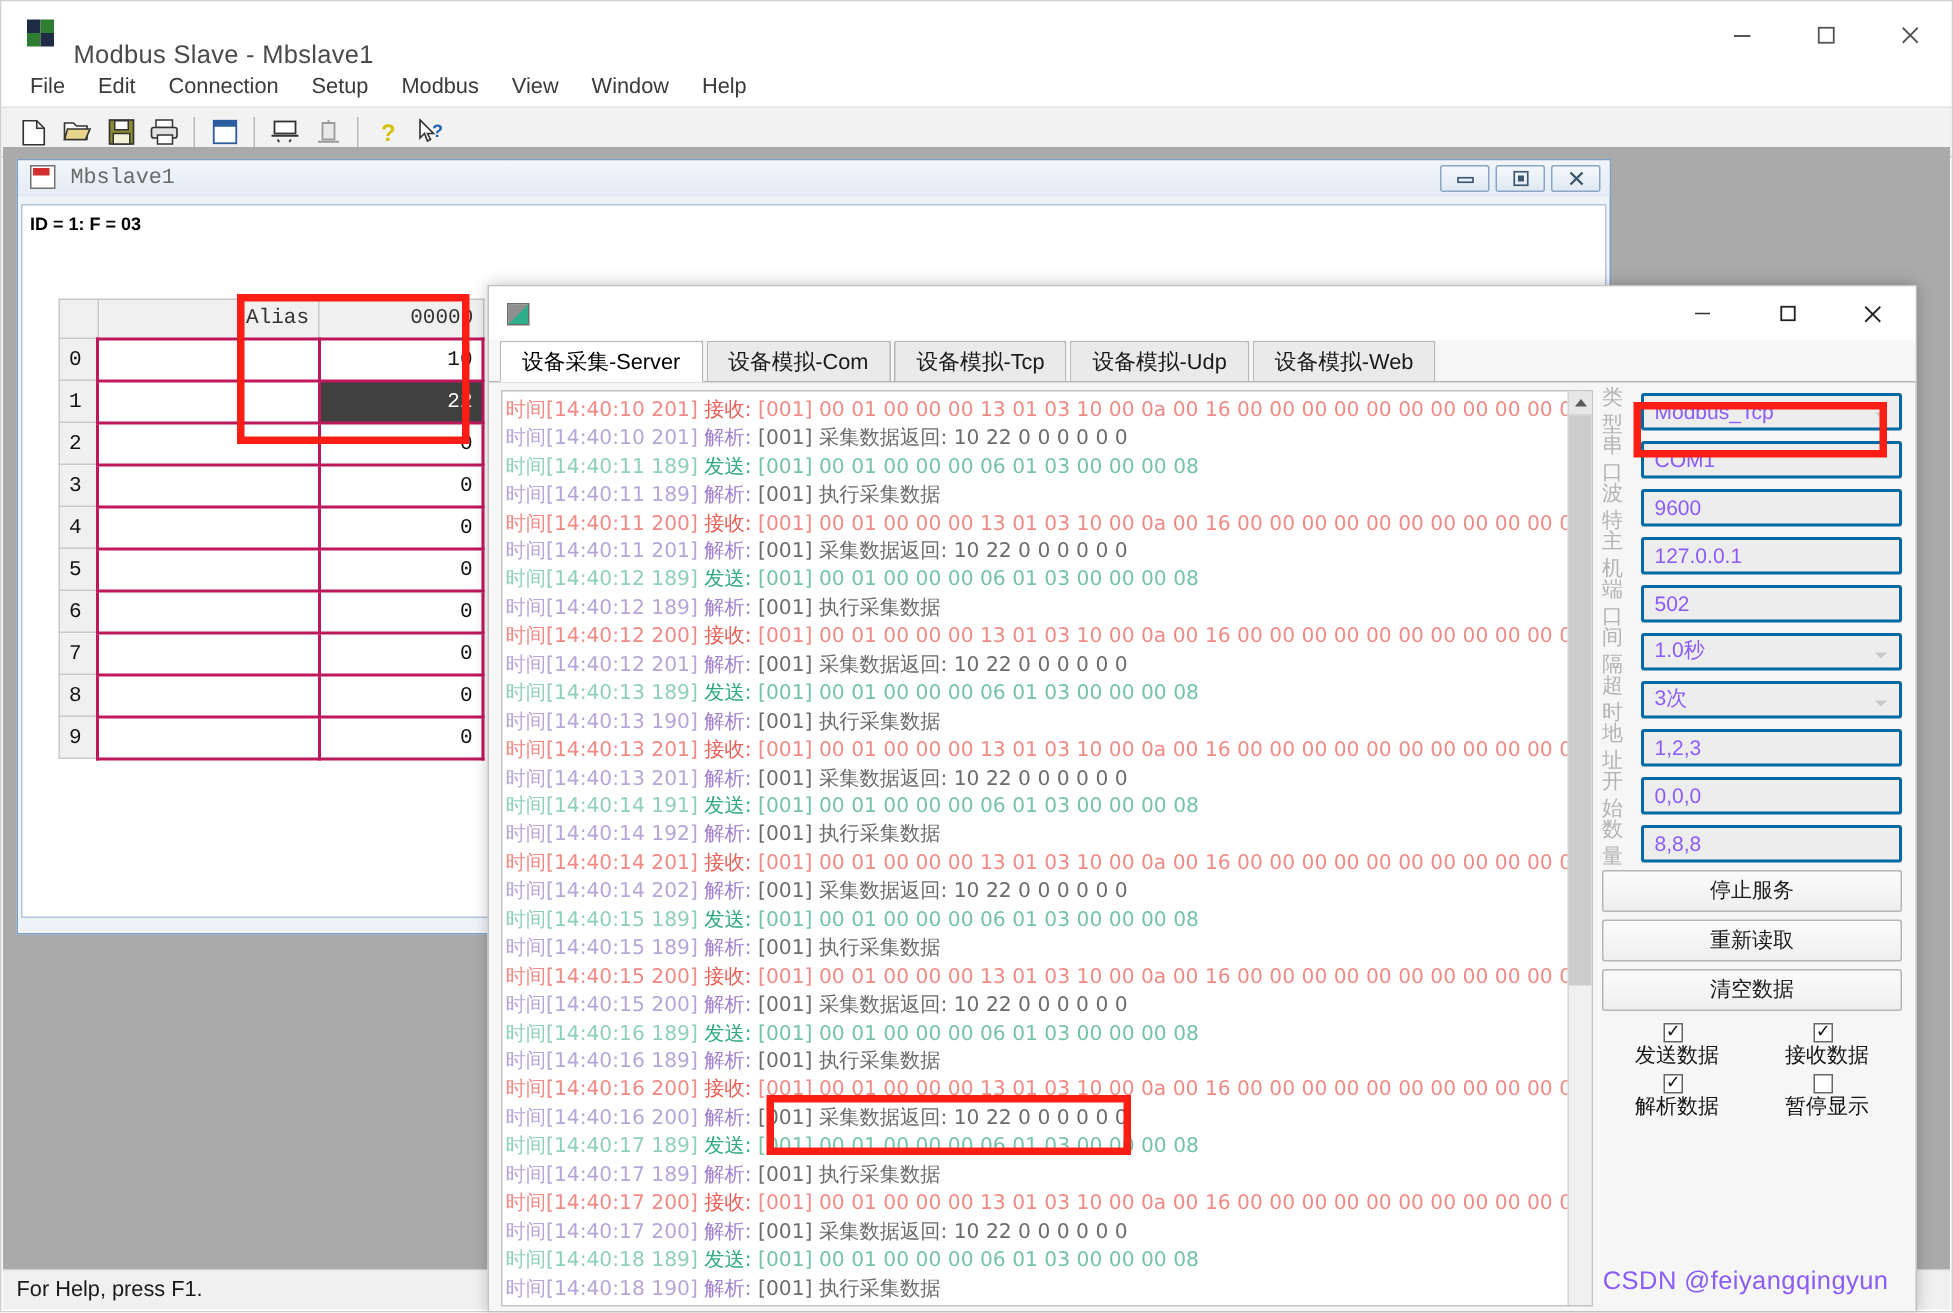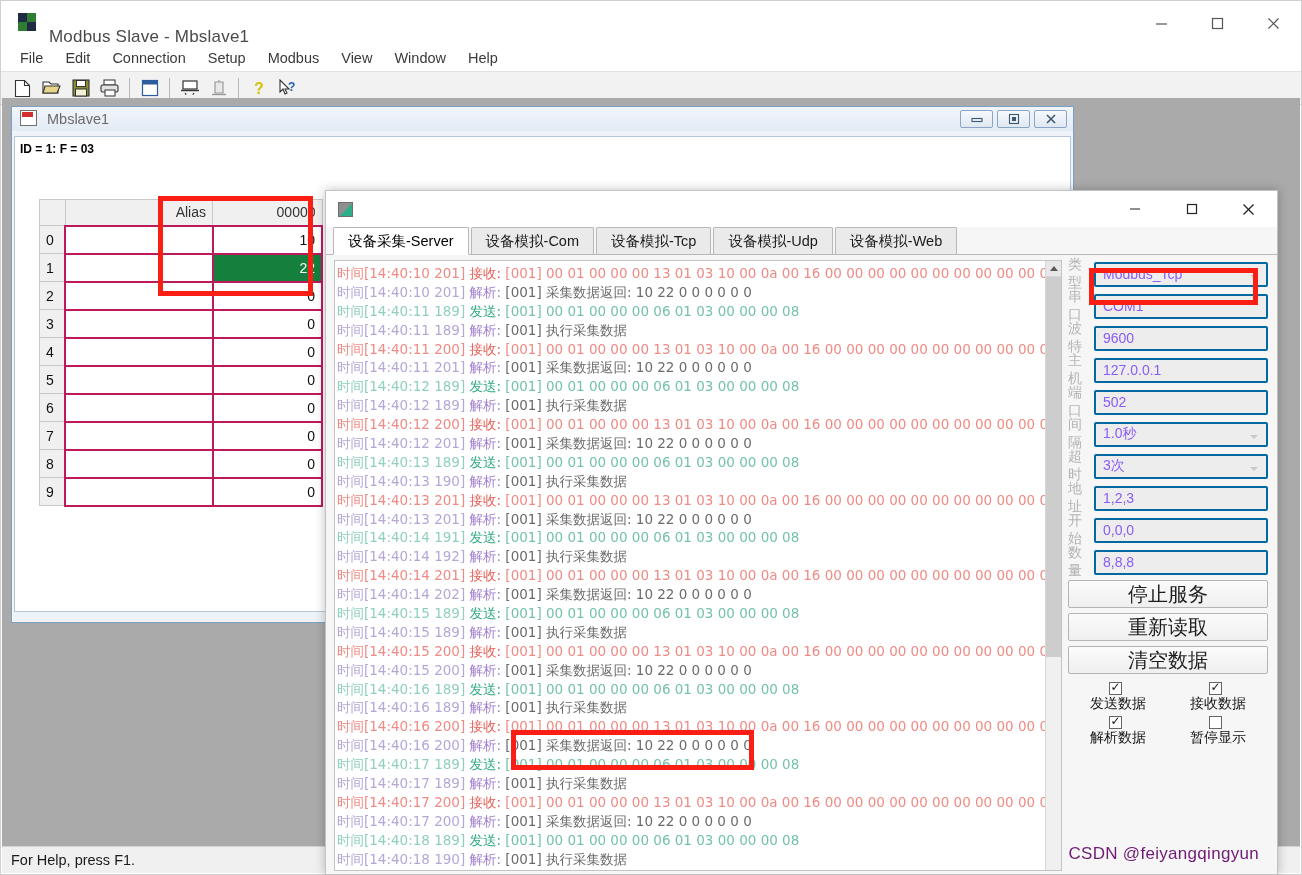--- a/index.html
+++ b/index.html
@@ -69,20 +69,21 @@
   .mdi-child {
     position: absolute; left: 9px; top: 8px; width: 1063px; height: 517px;
     background: #eef3f8;
     border: 1px solid #7ba0c8;
     box-shadow: 0 0 0 1px rgba(255,255,255,.35) inset;
   }
   .mdi-child-title {
     height: 24px; display: flex; align-items: center;
     background: linear-gradient(to bottom, #f2f6fb 0%, #e3ebf4 100%);
     padding-left: 8px;
+    font-family: Liberation Mono, monospace;
   }
   .mdi-child-icon { width: 19px; height: 18px; margin-right: 8px; position: relative; flex:none;}
   .mdi-child-icon .pg { position:absolute; left:0; top:0; width:17px; height:16px; background:#fff; border:1px solid #707070;}
   .mdi-child-icon .rd { position:absolute; left:2px; top:2px; width:11px; height:5px; background:#d32f2f;}
   .mdi-child-titletext { font-size: 14.5px; color: #6a6a6a; }
   .mdi-child-ctrls { margin-left: auto; display: flex; gap: 4px; padding-right: 6px; }
   .mdi-ctrl {
     width: 33px; height: 18px; border: 1px solid #8ba6c4; border-radius: 2px;
     background: linear-gradient(to bottom,#f6f9fc,#dfe8f2);
     display:flex; align-items:center; justify-content:center;
@@ -94,20 +95,21 @@
   }
   .id-line {
     font-size: 12px; font-weight: bold; color: #000;
     padding: 5px 0 0 5px;
   }
   
   .ms-table {
     position: absolute; left: 24px; top: 62px; width: 284px;
     border-collapse: collapse;
     font-size: 14px;
+    font-family: Liberation Mono, monospace;
   }
   .ms-table th {
     background: #f0f0f0;
     border: 1px solid #c9c9c9;
     height: 26px;
     font-weight: normal;
     color: #333;
     text-align: right;
     padding-right: 6px;
   }
@@ -119,21 +121,21 @@
     height: 28px;
     padding: 0 6px;
     color: #111;
   }
   .ms-table td.rowhdr {
     background: #f0f0f0; border: 1px solid #c9c9c9;
     text-align: left; padding-left: 6px; width: 26px;
   }
   .ms-table td.alias { background:#fff; }
   .ms-table td.val { text-align: right; background:#fff; }
-  .ms-table td.val.sel { background:#15803d; color:#ffffff; }
+  .ms-table td.val.sel { background:#404040; color:#ffffff; }
 
   
   .ms-statusbar {
     position: absolute; left: 1px; right: 1px; bottom: 1px; height: 27px;
     background: #f0f0f0; border-top: 1px solid #d5d5d5;
     display: flex; align-items: center; padding-left: 9px;
     font-size: 14.5px; color: #1a1a1a;
   }
 
   
@@ -240,21 +242,21 @@
     content: ""; position: absolute; right: 8px; top: 11px;
     width: 0; height: 0;
     border-left: 4px solid transparent; border-right: 4px solid transparent;
     border-top: 4px solid #c9c9c9;
   }
   .qt-btn {
     height: 28px; margin-bottom: 5px;
     background: linear-gradient(to bottom,#fbfbfb,#efefef);
     border: 1px solid #b5b5b5; border-radius: 2px;
     display:flex; align-items:center; justify-content:center;
-    font-size: 20px; color: #1d1d1d;
+    font-size: 14px; color: #1d1d1d;
   }
   .chk-row { display: flex; margin-top: 3px; }
   .chk {
     display: flex; align-items: center; width: 100px; font-size: 14px; color: #141414; flex-direction: column;
   }
   .chk .box {
     width: 13px; height: 13px; border: 1px solid #666; background: #fff;
     margin-right: 6px; flex:none; position: relative;
   }
   .chk .box.on::after {
@@ -263,21 +265,21 @@
   }
 
   
   .redbox { position: absolute; border: 5px solid #fb1e14; pointer-events: none; }
   #redbox-table { left: 158px; top: 196px; width: 155px; height: 100px; }
   #redbox-type  { left: 1089px; top: 268px; width: 169px; height: 37px; }
   #redbox-log   { left: 511px; top: 730px; width: 243px; height: 40px; }
 
   .watermark {
     position: absolute; right: 18px; bottom: 10px;
-    font-size: 17px; color: #701a75;
+    font-size: 17px; color: #8b5cf6;
     letter-spacing: .3px;
   }
 </style>
 </head>
 <body>
 
 <div id="root">
 
   <div class="ms-window">
 

